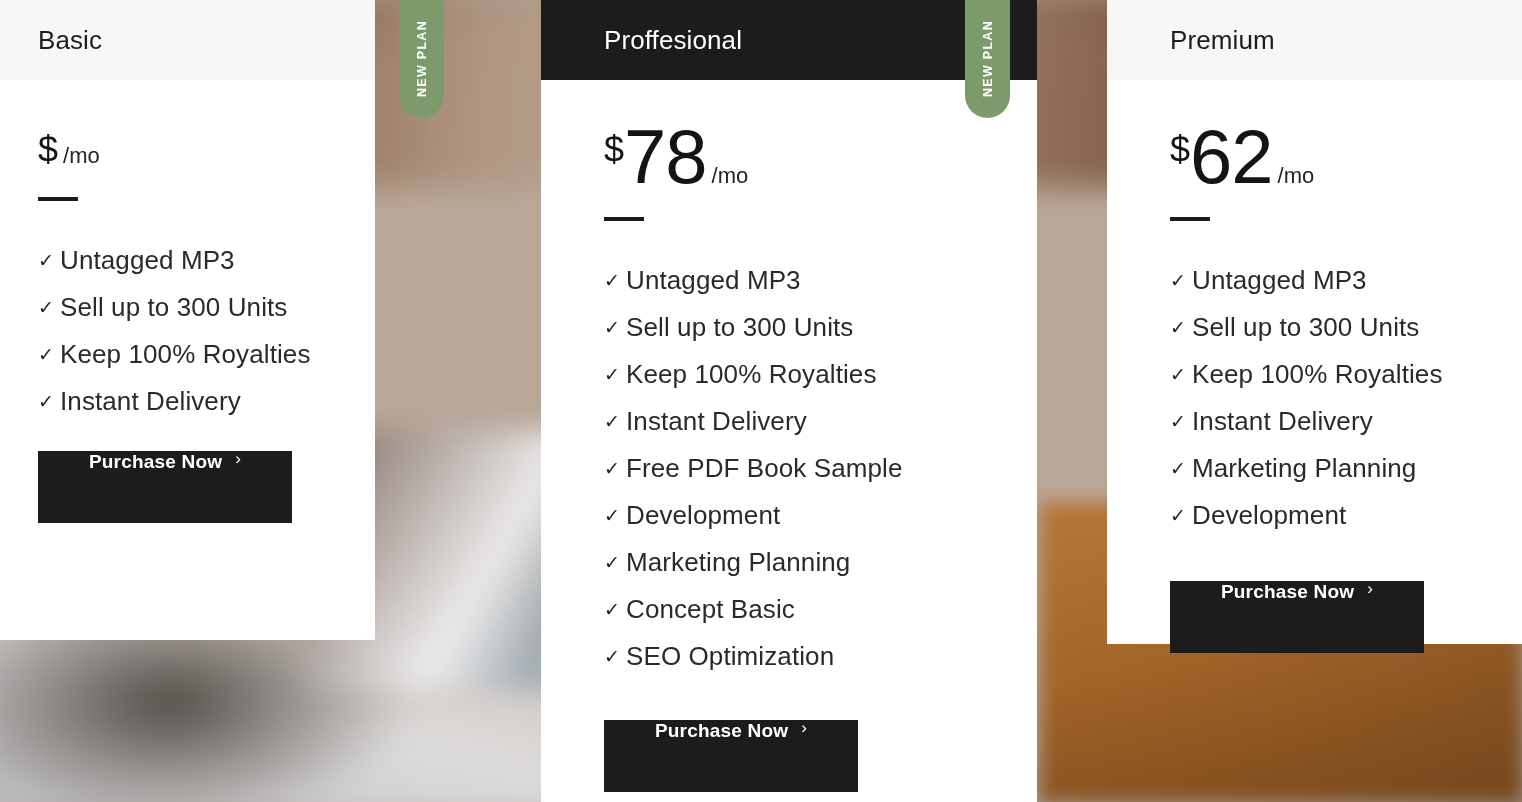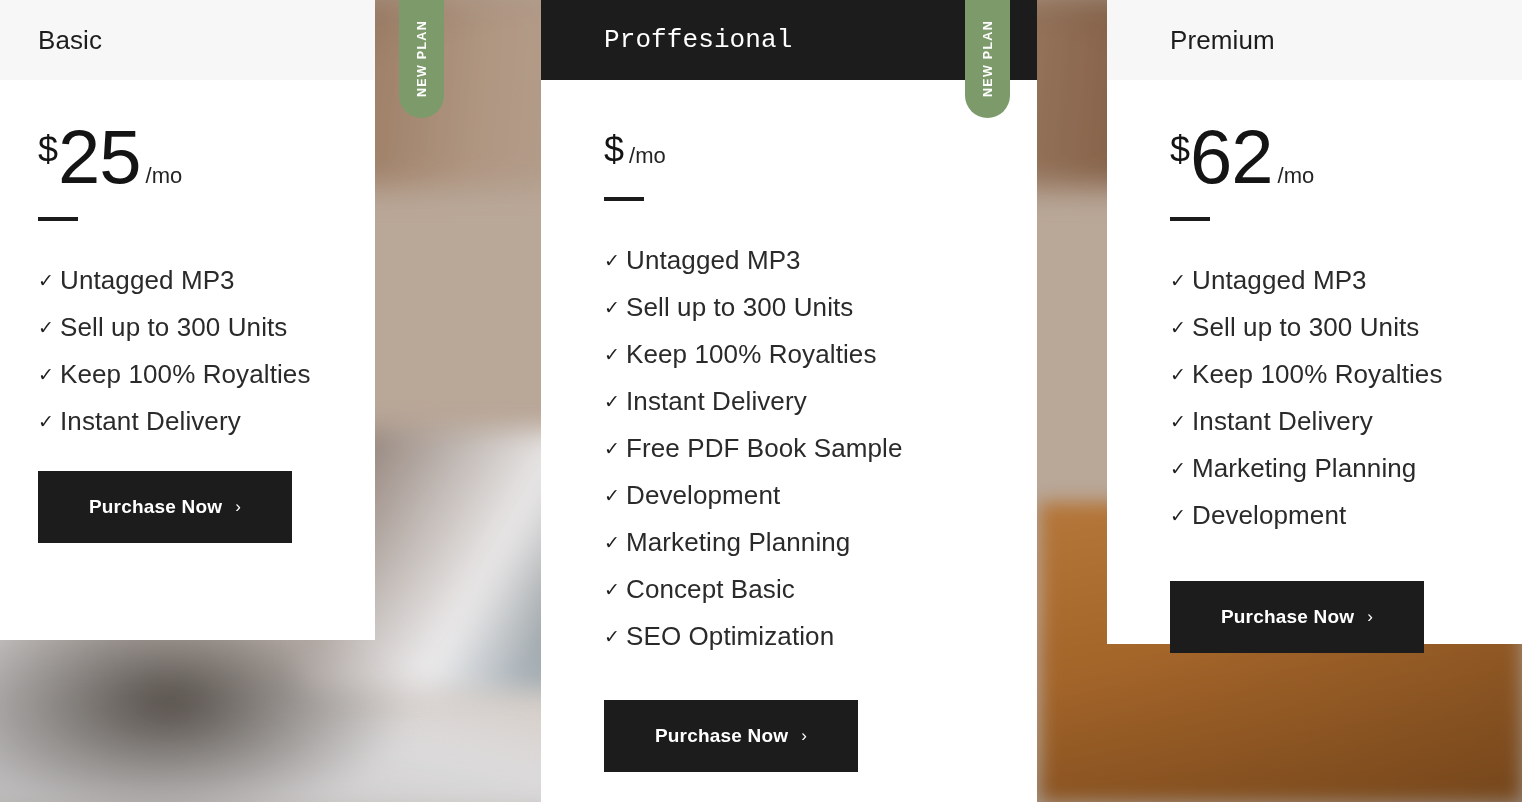--- a/index.html
+++ b/index.html
@@ -82,21 +82,21 @@
   .card-basic      { left:0px;    top:0px; width:375px; height:640px; }
   .card-pro        { left:541px;  top:0px; width:496px; height:860px; }
   .card-premium    { left:1107px; top:0px; width:415px; height:644px; }
 
   .card-header {
     height:80px;
     display:flex;
     align-items:center;
     background:#f7f7f7;
   }
-  .card-header.dark { background:#1c1c1c;font-family:Liberation Mono, monospace; }
+  .card-header.dark { background:#1c1c1c; }
 
   .plan-title {
     font-size:26px;
     font-weight:400;
     letter-spacing:.1px;
     color:#1d1d1d;
   }
   .card-header.dark .plan-title { color:#ffffff; font-weight:500; }
 
   .card-basic   .plan-title { padding-left:38px; }
@@ -190,21 +190,21 @@
   }
   .feature-label {
     font-size:26px;
     color:#2a2a2a;
     letter-spacing:.1px;
   }
 
   
   .purchase-btn {
     display:inline-flex;
-    align-items:center;
+    align-items:flex-start;
     justify-content:center;
     background:#1c1c1c;
     border:none;
     color:#ffffff;
     font-family:inherit;
     font-size:19px;
     font-weight:700;
     letter-spacing:.2px;
     cursor:pointer;
   }
@@ -238,21 +238,20 @@
       <span class="plan-title">Basic</span>
     </div>
 
     <div class="new-plan-badge badge-basic">
       <span class="badge-text">NEW PLAN</span>
     </div>
 
     <div class="card-body">
       <div class="price-row">
         <span class="currency">$</span>
-        <span class="amount">25</span>
         <span class="period">/mo</span>
       </div>
       <div class="price-rule"></div>
 
       <ul class="feature-list">
         <li class="feature-item">
           <span class="check-icon">✓</span>
           <span class="feature-label">Untagged MP3</span>
         </li>
         <li class="feature-item">
@@ -281,20 +280,21 @@
       <span class="plan-title">Proffesional</span>
     </div>
 
     <div class="new-plan-badge badge-pro">
       <span class="badge-text">NEW PLAN</span>
     </div>
 
     <div class="card-body">
       <div class="price-row">
         <span class="currency">$</span>
+        <span class="amount">78</span>
         <span class="period">/mo</span>
       </div>
       <div class="price-rule"></div>
 
       <ul class="feature-list">
         <li class="feature-item">
           <span class="check-icon">✓</span>
           <span class="feature-label">Untagged MP3</span>
         </li>
         <li class="feature-item">

